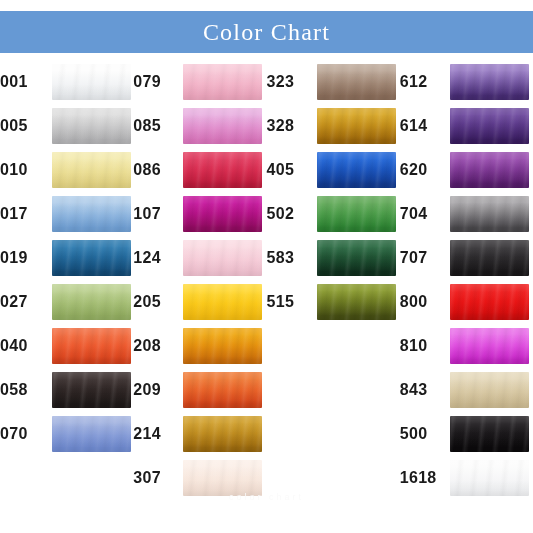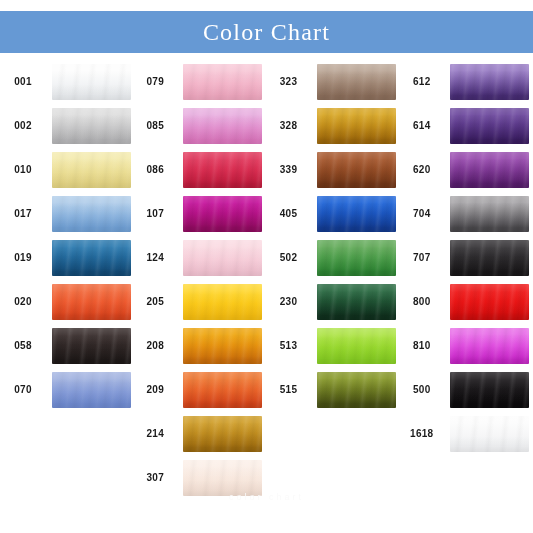--- a/index.html
+++ b/index.html
@@ -57,23 +57,23 @@
   .color-entry {
     height: 44px;
     display: flex;
     flex-direction: row;
     align-items: center;
     box-sizing: border-box;
   }
   .color-code {
     width: 44px;
     padding-right: 6px;
-    text-align: center;
+    text-align: left;
     font-family: "Liberation Sans", sans-serif;
-    font-size: 10px;
+    font-size: 16px;
     font-weight: 700;
     color: #1b1b1b;
     letter-spacing: 0.3px;
     line-height: 1;
     white-space: nowrap;
   }
   .col-0 .color-code { width: 46px; }
   .col-1 .color-code { width: 44px; }
   .col-2 .color-code { width: 44px; }
   .col-3 .color-code { width: 44px; }
@@ -162,21 +162,21 @@
         <div class="color-code">001</div>
         <div class="swatch-wrap">
           <div class="swatch light">
             <div class="base" style="background: linear-gradient(rgb(253, 253, 253) 0%, rgb(253, 253, 253) 18%, rgb(233, 236, 239) 88%, rgb(233, 236, 239) 100%);"></div>
             <div class="threads"></div>
             <div class="sheen"></div>
           </div>
         </div>
       </div>
       <div class="color-entry">
-        <div class="color-code">002</div>
+        <div class="color-code">005</div>
         <div class="swatch-wrap">
           <div class="swatch light">
             <div class="base" style="background: linear-gradient(rgb(220, 220, 220) 0%, rgb(220, 220, 220) 18%, rgb(180, 180, 182) 88%, rgb(180, 180, 182) 100%);"></div>
             <div class="threads"></div>
             <div class="sheen"></div>
           </div>
         </div>
       </div>
       <div class="color-entry">
         <div class="color-code">010</div>
@@ -202,21 +202,31 @@
         <div class="color-code">019</div>
         <div class="swatch-wrap">
           <div class="swatch">
             <div class="base" style="background: linear-gradient(rgb(45, 123, 176) 0%, rgb(45, 123, 176) 18%, rgb(20, 80, 127) 88%, rgb(20, 80, 127) 100%);"></div>
             <div class="threads"></div>
             <div class="sheen"></div>
           </div>
         </div>
       </div>
       <div class="color-entry">
-        <div class="color-code">020</div>
+        <div class="color-code">027</div>
+        <div class="swatch-wrap">
+          <div class="swatch light">
+            <div class="base" style="background: linear-gradient(rgb(182, 205, 135) 0%, rgb(182, 205, 135) 18%, rgb(147, 174, 97) 88%, rgb(147, 174, 97) 100%);"></div>
+            <div class="threads"></div>
+            <div class="sheen"></div>
+          </div>
+        </div>
+      </div>
+      <div class="color-entry">
+        <div class="color-code">040</div>
         <div class="swatch-wrap">
           <div class="swatch">
             <div class="base" style="background: linear-gradient(rgb(242, 106, 61) 0%, rgb(242, 106, 61) 18%, rgb(232, 72, 31) 88%, rgb(232, 72, 31) 100%);"></div>
             <div class="threads"></div>
             <div class="sheen"></div>
           </div>
         </div>
       </div>
       <div class="color-entry">
         <div class="color-code">058</div>
@@ -356,64 +366,44 @@
         <div class="color-code">328</div>
         <div class="swatch-wrap">
           <div class="swatch">
             <div class="base" style="background: linear-gradient(rgb(216, 167, 38) 0%, rgb(216, 167, 38) 18%, rgb(169, 112, 11) 88%, rgb(169, 112, 11) 100%);"></div>
             <div class="threads"></div>
             <div class="sheen"></div>
           </div>
         </div>
       </div>
       <div class="color-entry">
-        <div class="color-code">339</div>
-        <div class="swatch-wrap">
-          <div class="swatch">
-            <div class="base" style="background: linear-gradient(rgb(168, 90, 48) 0%, rgb(168, 90, 48) 18%, rgb(122, 58, 24) 88%, rgb(122, 58, 24) 100%);"></div>
-            <div class="threads"></div>
-            <div class="sheen"></div>
-          </div>
-        </div>
-      </div>
-      <div class="color-entry">
         <div class="color-code">405</div>
         <div class="swatch-wrap">
           <div class="swatch">
             <div class="base" style="background: linear-gradient(rgb(33, 102, 216) 0%, rgb(33, 102, 216) 18%, rgb(19, 63, 156) 88%, rgb(19, 63, 156) 100%);"></div>
             <div class="threads"></div>
             <div class="sheen"></div>
           </div>
         </div>
       </div>
       <div class="color-entry">
         <div class="color-code">502</div>
         <div class="swatch-wrap">
           <div class="swatch">
             <div class="base" style="background: linear-gradient(rgb(99, 171, 90) 0%, rgb(99, 171, 90) 18%, rgb(47, 139, 53) 88%, rgb(47, 139, 53) 100%);"></div>
             <div class="threads"></div>
             <div class="sheen"></div>
           </div>
         </div>
       </div>
       <div class="color-entry">
-        <div class="color-code">230</div>
+        <div class="color-code">583</div>
         <div class="swatch-wrap">
           <div class="swatch">
             <div class="base" style="background: linear-gradient(rgb(43, 107, 67) 0%, rgb(43, 107, 67) 18%, rgb(16, 51, 31) 88%, rgb(16, 51, 31) 100%);"></div>
-            <div class="threads"></div>
-            <div class="sheen"></div>
-          </div>
-        </div>
-      </div>
-      <div class="color-entry">
-        <div class="color-code">513</div>
-        <div class="swatch-wrap">
-          <div class="swatch light">
-            <div class="base" style="background: linear-gradient(rgb(168, 226, 58) 0%, rgb(168, 226, 58) 18%, rgb(133, 204, 34) 88%, rgb(133, 204, 34) 100%);"></div>
             <div class="threads"></div>
             <div class="sheen"></div>
           </div>
         </div>
       </div>
       <div class="color-entry">
         <div class="color-code">515</div>
         <div class="swatch-wrap">
           <div class="swatch">
             <div class="base" style="background: linear-gradient(rgb(138, 155, 46) 0%, rgb(138, 155, 46) 18%, rgb(75, 84, 20) 88%, rgb(75, 84, 20) 100%);"></div>
@@ -488,20 +478,30 @@
         <div class="color-code">810</div>
         <div class="swatch-wrap">
           <div class="swatch">
             <div class="base" style="background: linear-gradient(rgb(232, 109, 232) 0%, rgb(232, 109, 232) 18%, rgb(212, 40, 212) 88%, rgb(212, 40, 212) 100%);"></div>
             <div class="threads"></div>
             <div class="sheen"></div>
           </div>
         </div>
       </div>
       <div class="color-entry">
+        <div class="color-code">843</div>
+        <div class="swatch-wrap">
+          <div class="swatch light">
+            <div class="base" style="background: linear-gradient(rgb(227, 214, 182) 0%, rgb(227, 214, 182) 18%, rgb(205, 187, 146) 88%, rgb(205, 187, 146) 100%);"></div>
+            <div class="threads"></div>
+            <div class="sheen"></div>
+          </div>
+        </div>
+      </div>
+      <div class="color-entry">
         <div class="color-code">500</div>
         <div class="swatch-wrap">
           <div class="swatch">
             <div class="base" style="background: linear-gradient(rgb(38, 35, 38) 0%, rgb(38, 35, 38) 18%, rgb(12, 10, 12) 88%, rgb(12, 10, 12) 100%);"></div>
             <div class="threads"></div>
             <div class="sheen"></div>
           </div>
         </div>
       </div>
       <div class="color-entry">

